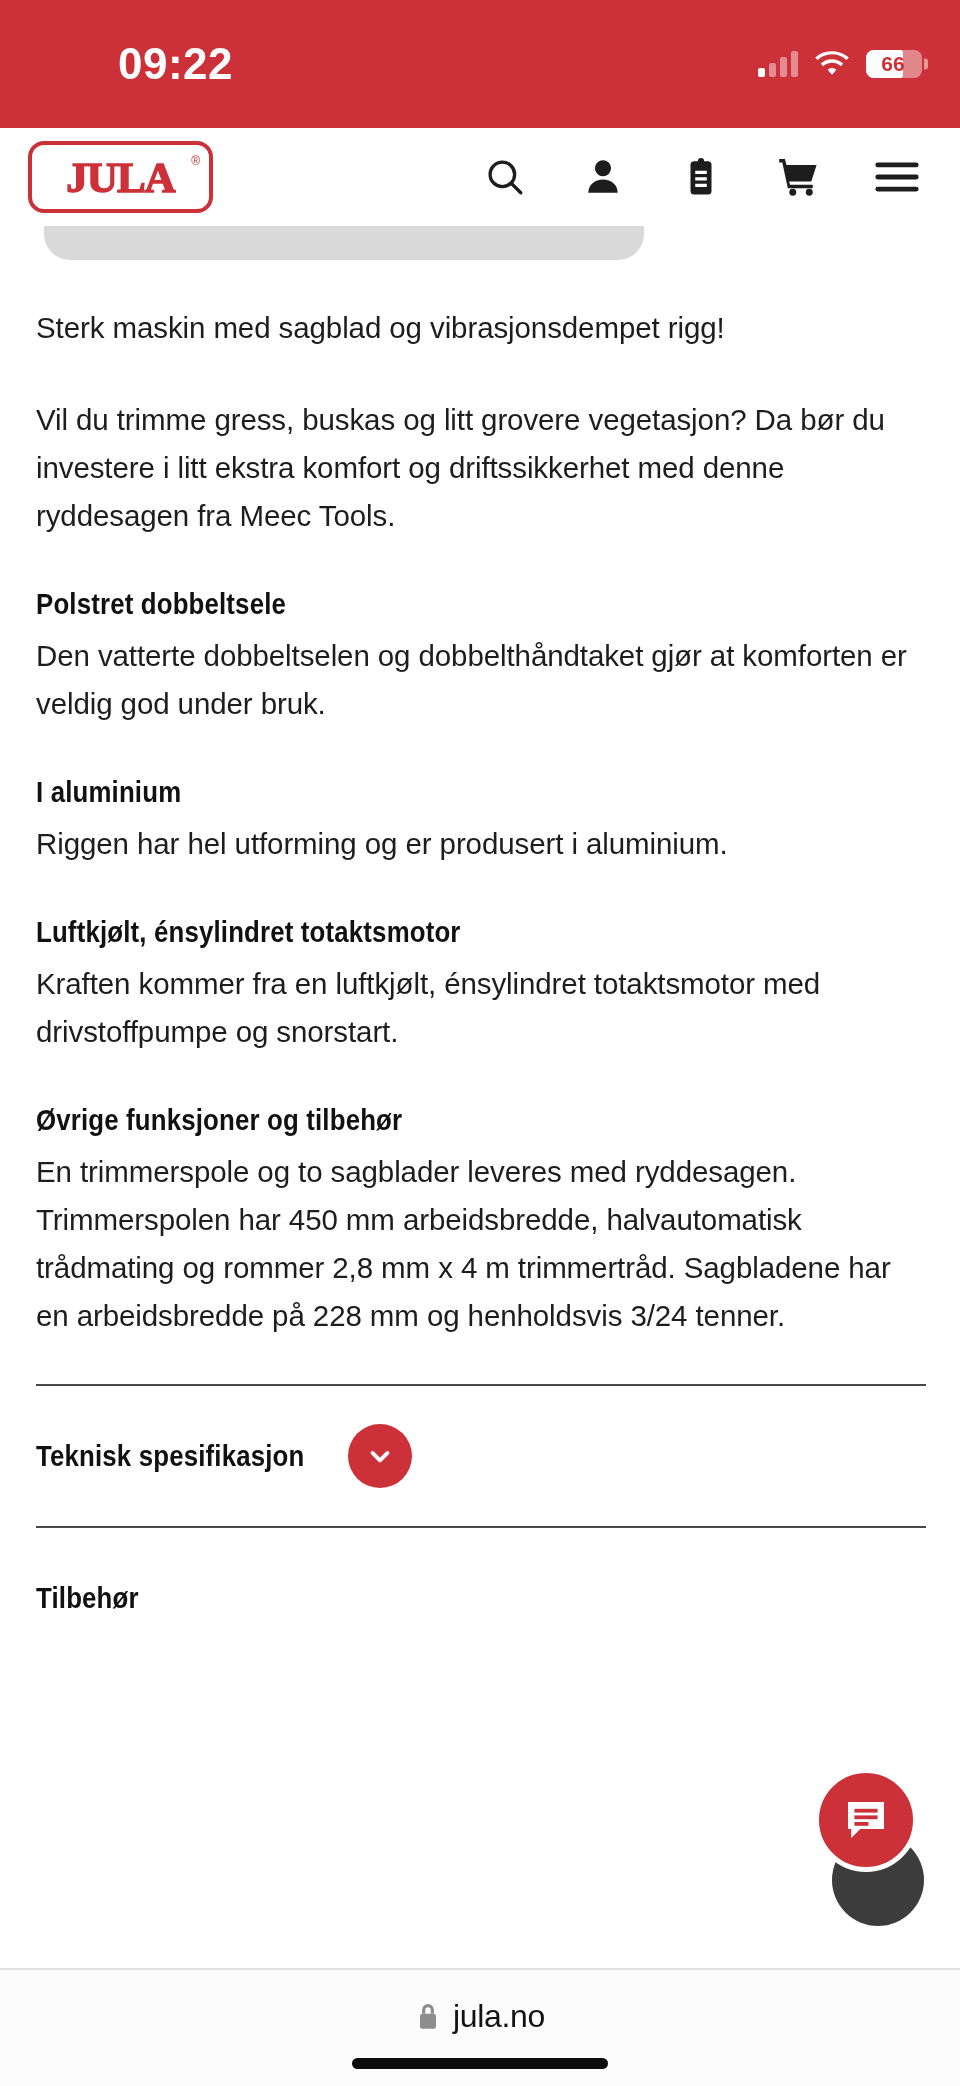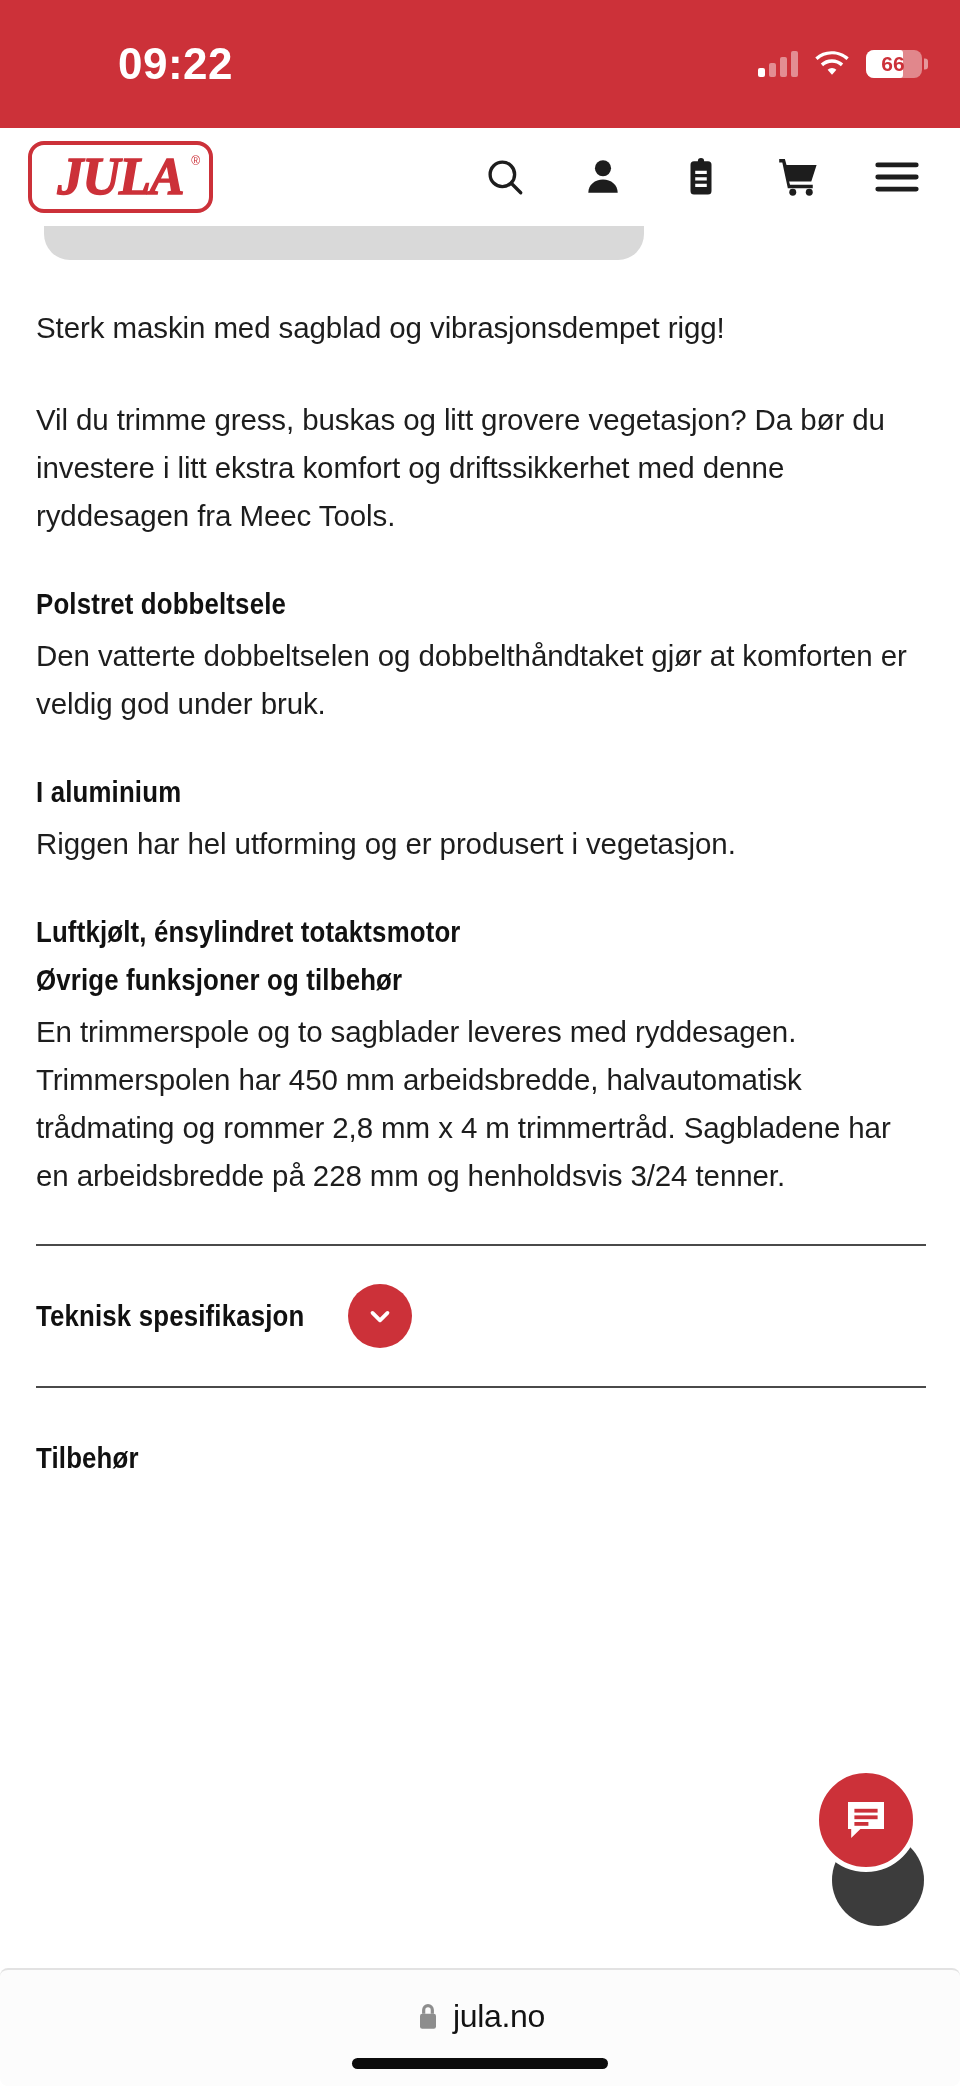--- a/index.html
+++ b/index.html
@@ -127,22 +127,21 @@
     background: #ffffff;
     display: flex;
     align-items: center;
     justify-content: center;
     position: relative;
     flex: none;
   }
   .logo-text {
     font-family: "Liberation Serif", serif;
     font-weight: bold;
-    font-style: italic;
-    font-size: 52px;
+    font-size: 43px;
     color: #cc3139;
     letter-spacing: -1px;
     -webkit-text-stroke: 1.5px #cc3139;
     line-height: 1;
   }
   .logo-reg {
     position: absolute;
     right: 9px;
     top: 9px;
     font-size: 12px;
@@ -272,21 +271,20 @@
     height: 118px;
     background: #fcfcfc;
     border-top: 2px solid #e2e2e2;
     display: flex;
     flex-direction: column;
     align-items: center;
     justify-content: flex-start;
     padding-top: 28px;
     position: relative;
     z-index: 6;
-    border-radius: 8px;
   }
   .url-row {
     display: flex;
     align-items: center;
     gap: 12px;
   }
   .lock-icon { display: block; }
   .url-text {
     font-size: 32px;
     color: #121212;
@@ -376,23 +374,24 @@
     <div class="scroll-stub"></div>
 
     <div class="article">
       <p class="body-text">Sterk maskin med sagblad og vibrasjonsdempet rigg!</p>
       <p class="body-text">Vil du trimme gress, buskas og litt grovere vegetasjon? Da bør du investere i litt ekstra komfort og driftssikkerhet med denne ryddesagen fra Meec Tools.</p>
 
       <h3 class="sec-head">Polstret dobbeltsele</h3>
       <p class="body-text">Den vatterte dobbeltselen og dobbelthåndtaket gjør at komforten er veldig god under bruk.</p>
 
       <h3 class="sec-head">I aluminium</h3>
-      <p class="body-text">Riggen har hel utforming og er produsert i vegetasjon.</p>
+      <p class="body-text">Riggen har hel utforming og er produsert i aluminium.</p>
 
       <h3 class="sec-head">Luftkjølt, énsylindret totaktsmotor</h3>
+      <p class="body-text">Kraften kommer fra en luftkjølt, énsylindret totaktsmotor med drivstoffpumpe og snorstart.</p>
 
       <h3 class="sec-head">Øvrige funksjoner og tilbehør</h3>
       <p class="body-text tight">En trimmerspole og to sagblader leveres med ryddesagen. Trimmerspolen har 450 mm arbeidsbredde, halvautomatisk trådmating og rommer 2,8 mm x 4 m trimmertråd. Sagbladene har en arbeidsbredde på 228 mm og henholdsvis 3/24 tenner.</p>
 
       <div class="accordion">
 
         <div class="acc-row">
           <span class="acc-label">Teknisk spesifikasjon</span>
           <span class="acc-btn">
             <svg width="30" height="30" viewBox="0 0 24 24" fill="none" stroke="#ffffff" stroke-width="3" stroke-linecap="round" stroke-linejoin="round">

